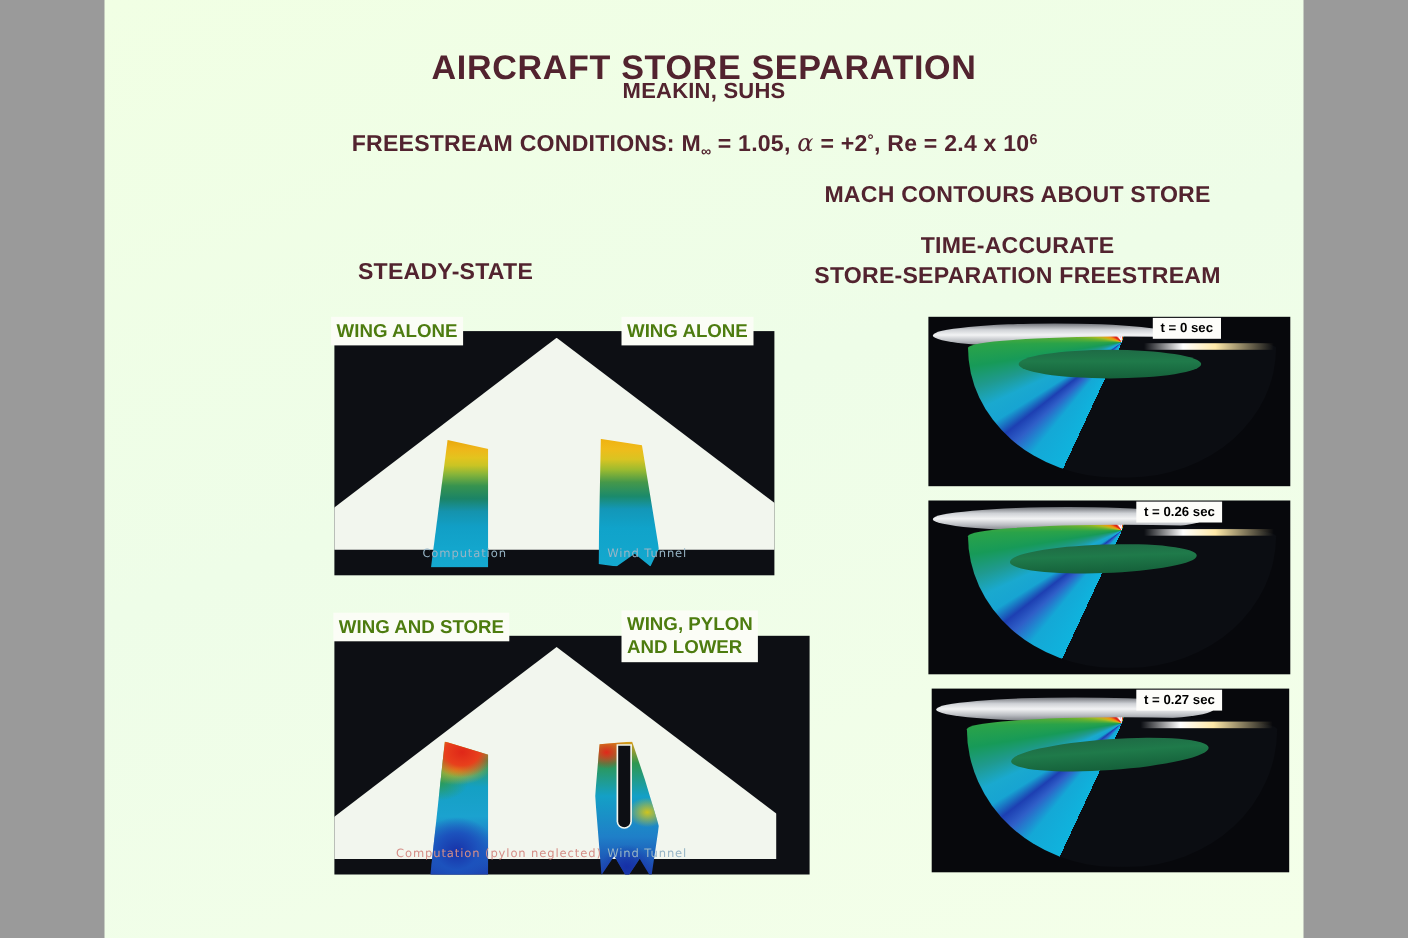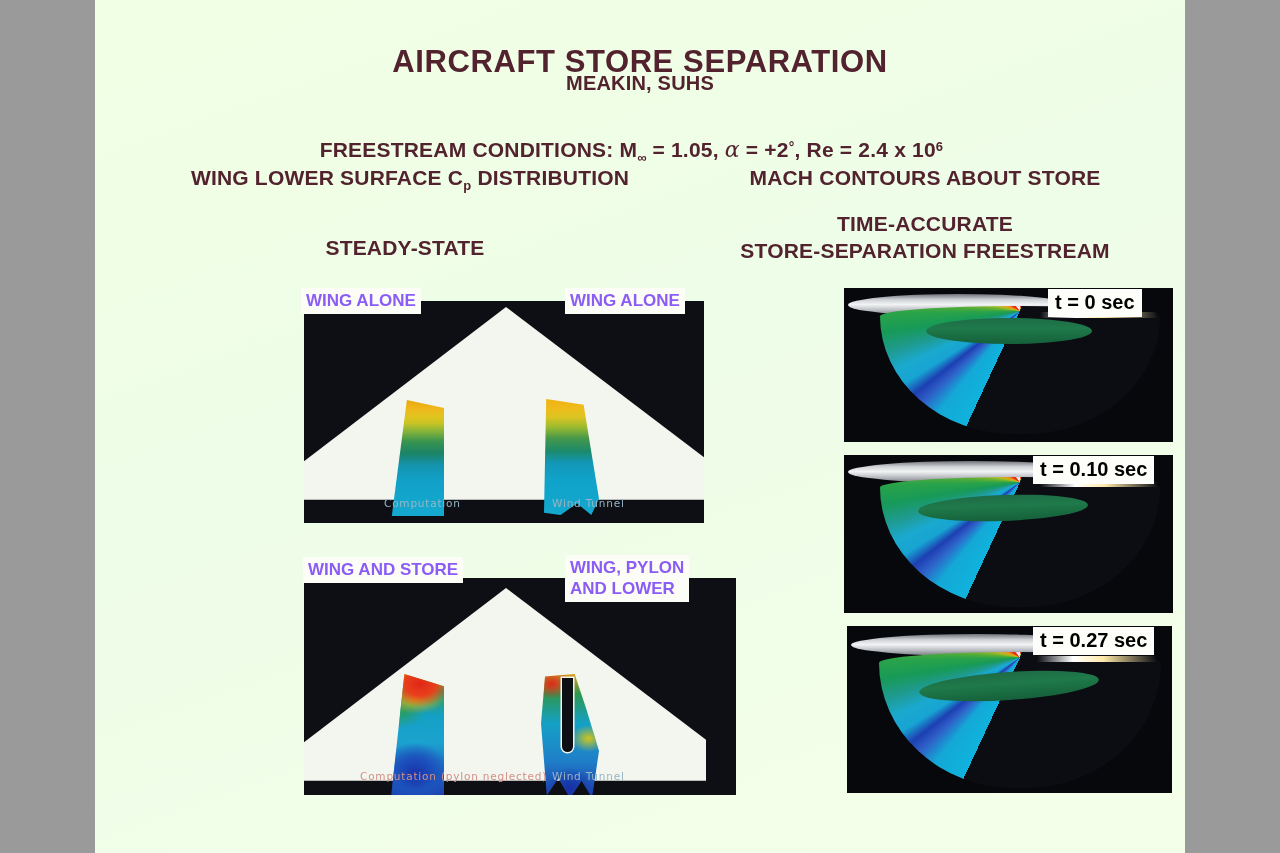--- a/index.html
+++ b/index.html
@@ -11,21 +11,21 @@
   }
   .slide{
     position:absolute;left:95px;top:0;width:1090px;height:853px;
     background:linear-gradient(160deg,#f1ffe4 0%,#eefde8 45%,#f4ffe9 100%);
   }
 
   
   .hd{position:absolute;text-align:center;color:#52232f;font-weight:bold;letter-spacing:.2px;}
   #title{left:0;right:0;top:44px;font-size:31px;letter-spacing:.6px;}
   #authors{left:0;right:0;top:72px;font-size:20px;}
-  #conditions{left:0;right:17px;top:118px;font-size:21px;margin-top:19px;}
+  #conditions{left:0;right:17px;top:118px;font-size:21px;}
   #conditions .sub{font-size:13px;vertical-align:-5px;letter-spacing:0;}
   #conditions .sup{font-size:13px;vertical-align:6px;}
   #conditions .deg{font-size:14px;vertical-align:5px;}
   #conditions .alpha{font-family:"DejaVu Serif",serif;font-style:italic;font-weight:normal;font-size:22px;}
   #colhead-left{left:20px;top:166px;width:590px;font-size:21px;}
   #colhead-left .sub{font-size:13px;vertical-align:-5px;}
   #colhead-right{left:590px;top:166px;width:480px;font-size:21px;}
   #sub-left{left:110px;top:236px;width:400px;font-size:21px;}
   #sub-right{left:590px;top:210px;width:480px;font-size:21px;line-height:27px;}
 
@@ -91,21 +91,21 @@
   }
 
   
   .imgcap{position:absolute;font-size:10.5px;letter-spacing:.8px;
           font-family:"DejaVu Sans",sans-serif;white-space:nowrap;}
   .cap-blue{color:#97b5c6;}
   .cap-red{color:#d58f88;}
 
   
   .wlabel{
-    position:absolute;background:#fbfdf6;color:#8b5cf6;font-weight:bold;
+    position:absolute;background:#fbfdf6;color:#4d7c0f;font-weight:bold;
     font-size:17px;line-height:21px;padding:2px 5px 3px 5px;white-space:pre-line;
   }
 
   
   .cfd{position:absolute;background:#07080c;overflow:hidden;}
   #cfd-0{left:749px;top:288px;width:329px;height:154px;}
   #cfd-1{left:749px;top:455px;width:329px;height:158px;}
   #cfd-2{left:752px;top:626px;width:325px;height:167px;}
 
   
@@ -131,39 +131,36 @@
   }
   
   .store{position:absolute;background:
       linear-gradient(to bottom,#1e6b45 0%,#1f7a4a 40%,#15603a 100%);
     border-radius:50%/50%;}
   .shock{position:absolute;background:
       linear-gradient(to right,rgba(255,255,255,0) 0%,#ffffff 30%,#ffe9a8 55%,rgba(255,255,255,0) 100%);}
 
   .tlabel{
     position:absolute;background:#fdfdfa;color:#000;font-weight:bold;
-    font-size:20px;padding:2px 7px 3px 7px;white-space:nowrap;
+    font-size:12px;padding:2px 7px 3px 7px;white-space:nowrap;
   }
 </style>
 </head>
 <body>
 
 <div class="slide">
 
   <div class="hd" id="title">AIRCRAFT STORE SEPARATION</div>
 
   <div class="hd" id="authors">MEAKIN, SUHS</div>
 
   <div class="hd" id="conditions">
     <span>FREESTREAM CONDITIONS: M</span><span class="sub">∞</span><span> = 1.05,  </span><span class="alpha">α</span><span> = +2</span><span class="deg">°</span><span>,  Re = 2.4 x 10</span><span class="sup">6</span>
   </div>
 
-  <div class="hd" id="colhead-left">
-    <span>WING LOWER SURFACE C</span><span class="sub">p</span><span> DISTRIBUTION</span>
-  </div>
 
   <div class="hd" id="sub-left">STEADY-STATE</div>
 
   <div class="hd" id="colhead-right">MACH CONTOURS ABOUT STORE</div>
 
   <div class="hd" id="sub-right" style="white-space:pre-line;">TIME-ACCURATE
 STORE-SEPARATION FREESTREAM</div>
 
   <div class="photo" id="panel-wing-alone">
     <div class="wingbody">
@@ -198,21 +195,21 @@
     <div class="store" style="left:82px;top:30px;width:166px;height:26px;"></div>
   </div>
   <div class="tlabel" style="left:953px;top:289px;">t = 0 sec</div>
 
   <div class="cfd" id="cfd-1">
     <div class="wingsil" style="left:4px;top:6px;width:246px;height:22px;"></div>
     <div class="fan" style="left:36px;top:22px;width:280px;height:130px;"></div>
     <div class="shock" style="left:196px;top:26px;width:118px;height:6px;"></div>
     <div class="store" style="left:74px;top:40px;width:170px;height:26px;transform:rotate(-2deg);"></div>
   </div>
-  <div class="tlabel" style="left:938px;top:456px;">t = 0.10 sec</div>
+  <div class="tlabel" style="left:938px;top:456px;">t = 0.26 sec</div>
 
   <div class="cfd" id="cfd-2">
     <div class="wingsil" style="left:4px;top:8px;width:252px;height:22px;"></div>
     <div class="fan" style="left:32px;top:26px;width:282px;height:136px;"></div>
     <div class="shock" style="left:190px;top:30px;width:120px;height:6px;"></div>
     <div class="store" style="left:72px;top:46px;width:180px;height:28px;transform:rotate(-4deg);"></div>
   </div>
   <div class="tlabel" style="left:938px;top:627px;">t = 0.27 sec</div>
 
 </div>

